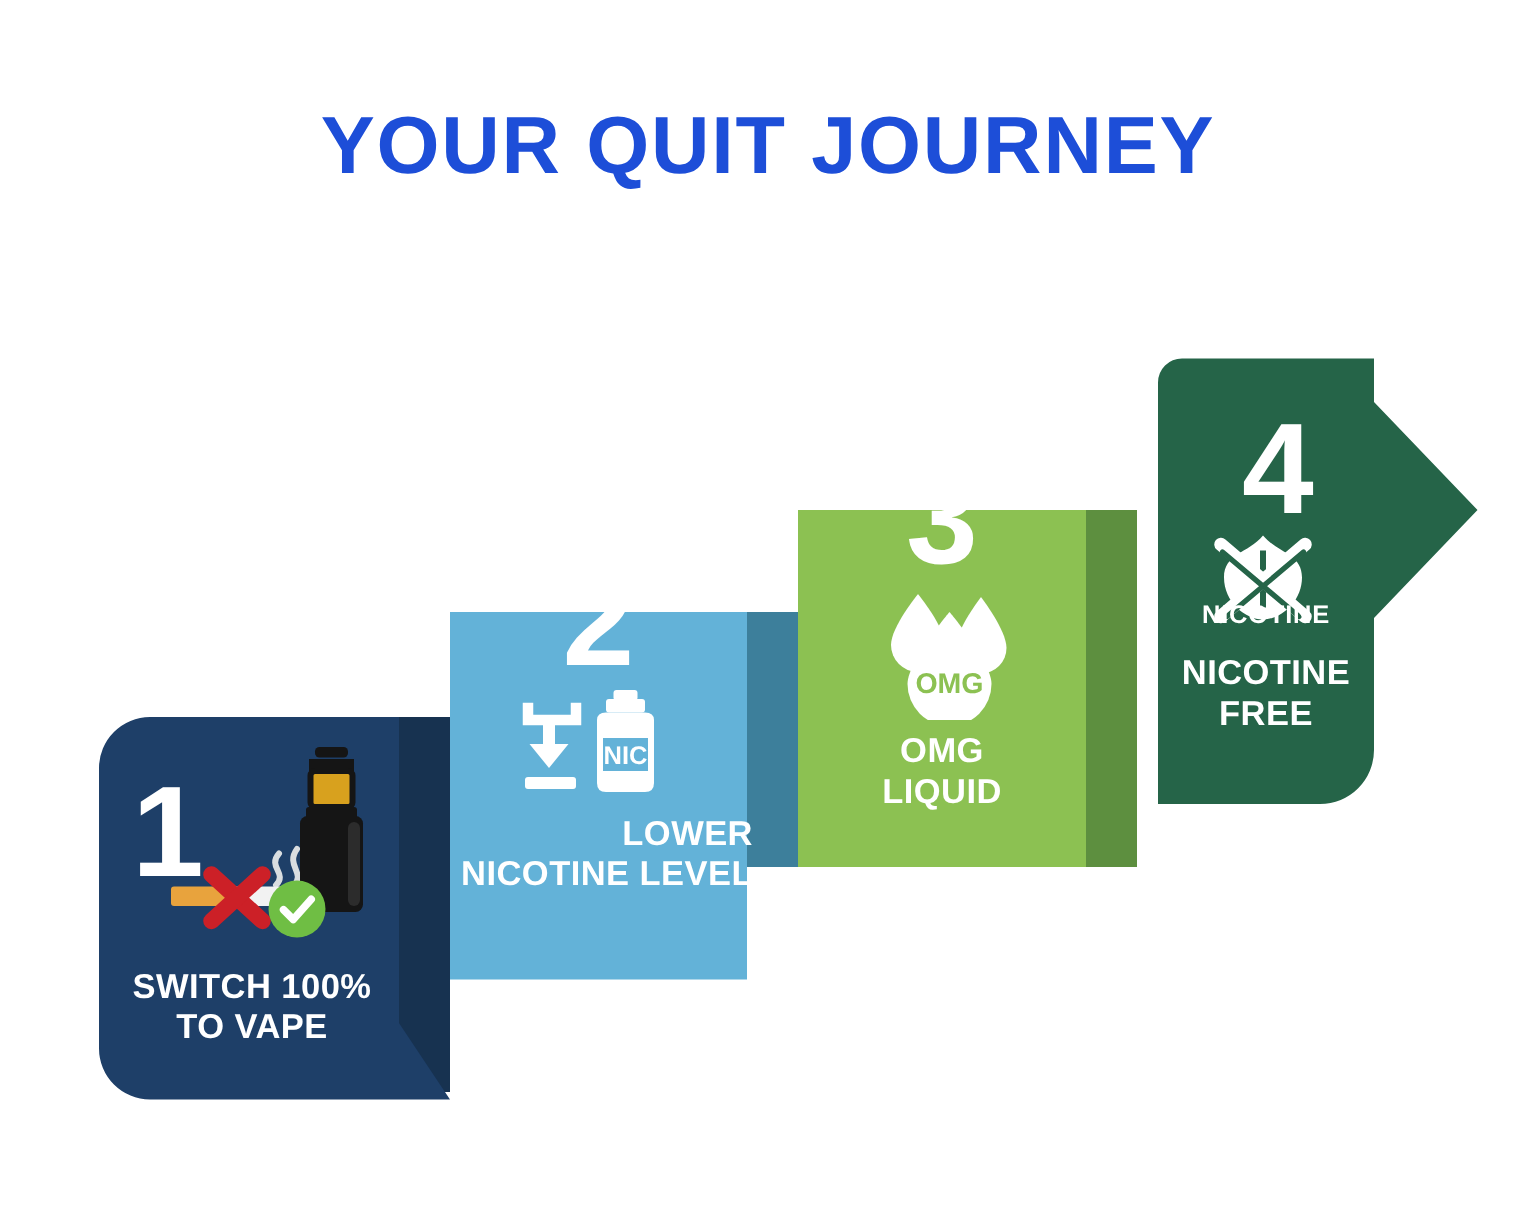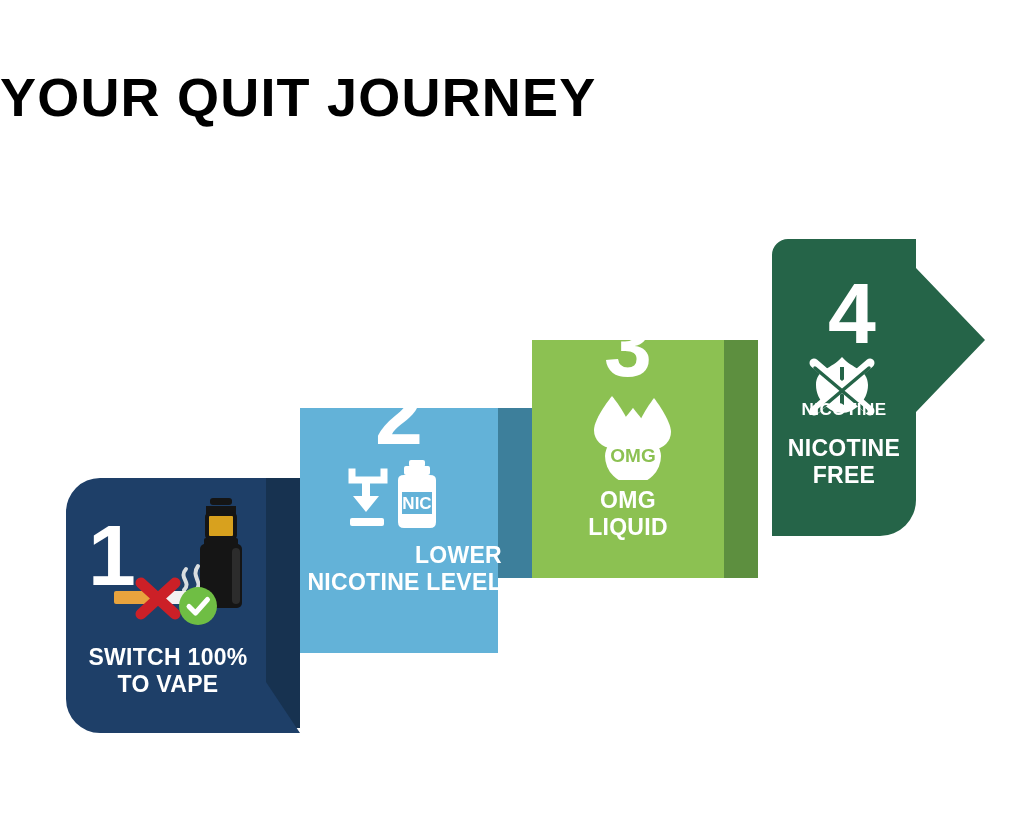--- a/index.html
+++ b/index.html
@@ -23,24 +23,25 @@
     height: 821px;
     background: #ffffff;
   }
 
   
   #page-title {
     position: absolute;
     left: 0;
     top: 66px;
     width: 1024px;
+    text-align: center;
     font-size: 54px;
     font-weight: bold;
     letter-spacing: 1.2px;
-    color: #000000;
+    color: #1d4ed8;
     font-family: "Liberation Sans", sans-serif;
   }
 
   
   #infographic {
     position: absolute;
     left: 0;
     top: 0;
     width: 1024px;
     height: 821px;

